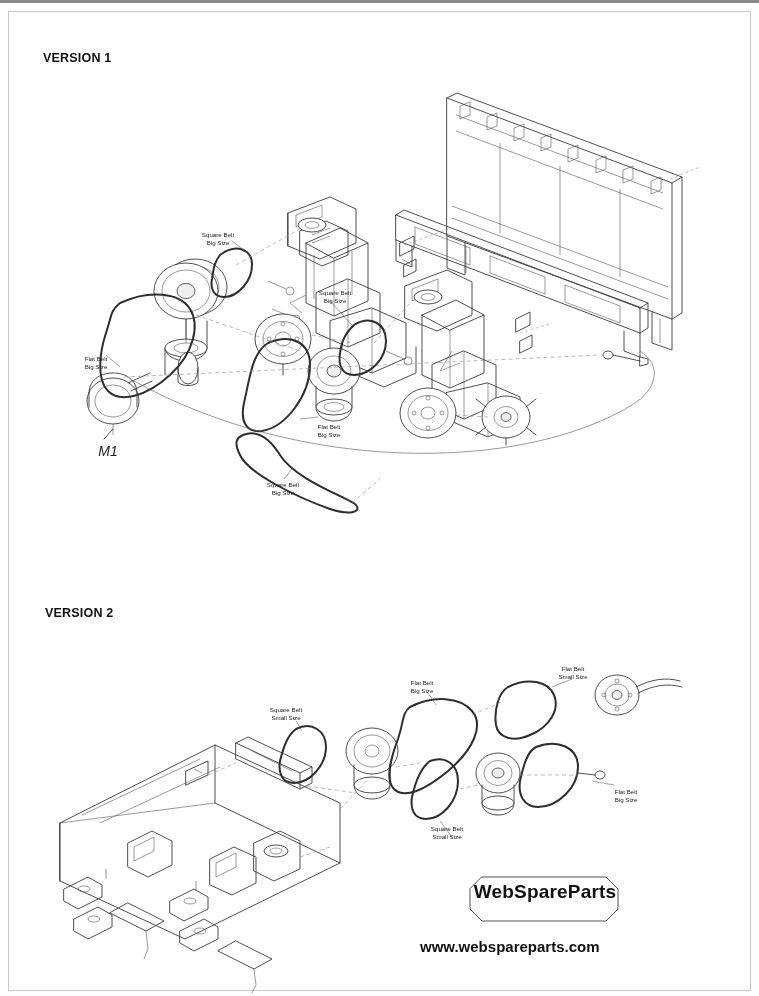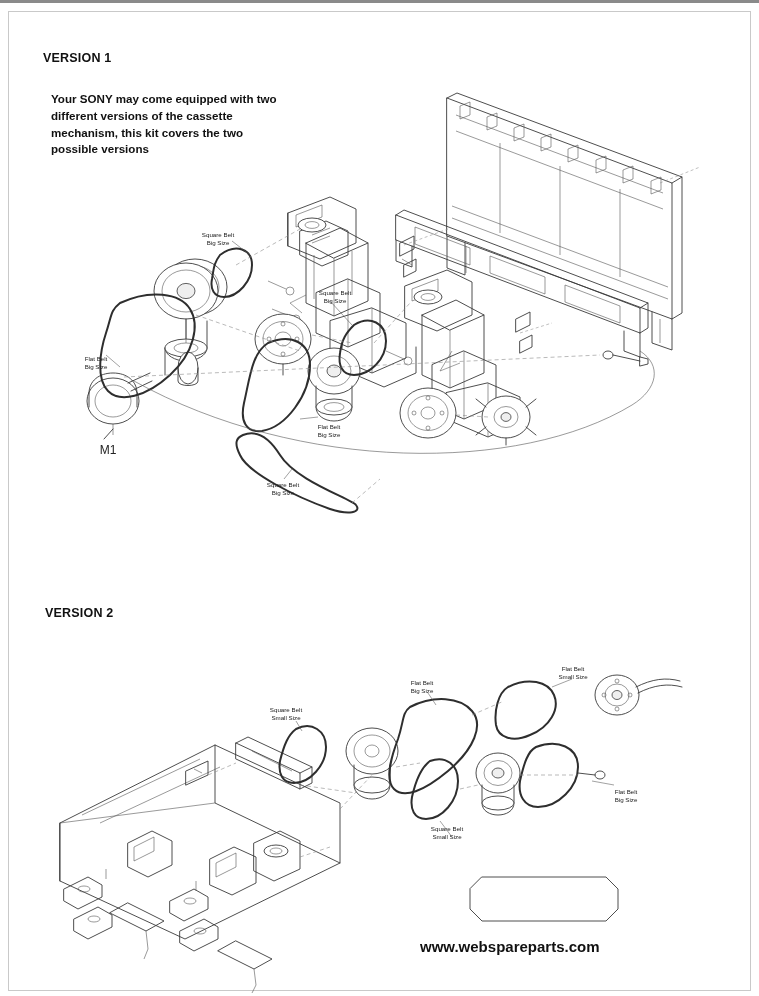--- a/index.html
+++ b/index.html
@@ -51,21 +51,22 @@
   .callout {
     position: absolute;
     font-size: 6.2px;
     line-height: 1.25;
     color: #222;
     text-align: center;
     font-family: "Liberation Sans", sans-serif;
     white-space: pre-line;
   }
   .callout.italic {
-    font-size: 12px;
+    font-style: italic;
+    font-size: 14px;
   }
 
   svg.art {
     position: absolute;
     left: 0;
     top: 0;
     width: 759px;
     height: 996px;
     pointer-events: none;
   }
@@ -95,21 +96,20 @@
   }
 </style>
 </head>
 <body>
 
 <div class="page">
 
   <div class="border-frame"></div>
 
   <div class="version-title" id="version1-title">VERSION 1</div>
-  <div class="intro-note">Your SONY may come equipped with two different versions of the cassette mechanism, this kit covers the two possible versions</div>
 
   <svg class="art" viewBox="0 0 759 996" xmlns="http://www.w3.org/2000/svg">
     <defs>
       <style>
         .ln  { fill:none; stroke:#3a3a3a; stroke-width:0.9; stroke-linejoin:round; stroke-linecap:round; }
         .lnt { fill:none; stroke:#555; stroke-width:0.6; }
         .dash{ fill:none; stroke:#8c8c8c; stroke-width:0.6; stroke-dasharray:4 3; }
         .dash2{ fill:none; stroke:#8c8c8c; stroke-width:0.55; stroke-dasharray:3 2.5; }
         .belt{ fill:none; stroke:#2e2e2e; stroke-width:2.0; }
         .fillw{ fill:#ffffff; stroke:#3a3a3a; stroke-width:0.9; }
@@ -425,15 +425,18 @@
 Small Size</div>
   <div class="callout" style="left:400px; top:676px; width:44px;">Flat Belt
 Big Size</div>
   <div class="callout" style="left:549px; top:662px; width:48px;">Flat Belt
 Small Size</div>
   <div class="callout" style="left:604px; top:785px; width:44px;">Flat Belt
 Big Size</div>
   <div class="callout" style="left:422px; top:822px; width:50px;">Square Belt
 Small Size</div>
 
+  <div class="brand">
+    <div class="brand-name">WebSpareParts</div>
+  </div>
   <div class="brand-url">www.webspareparts.com</div>
 
 </div>
 
 </body></html>

